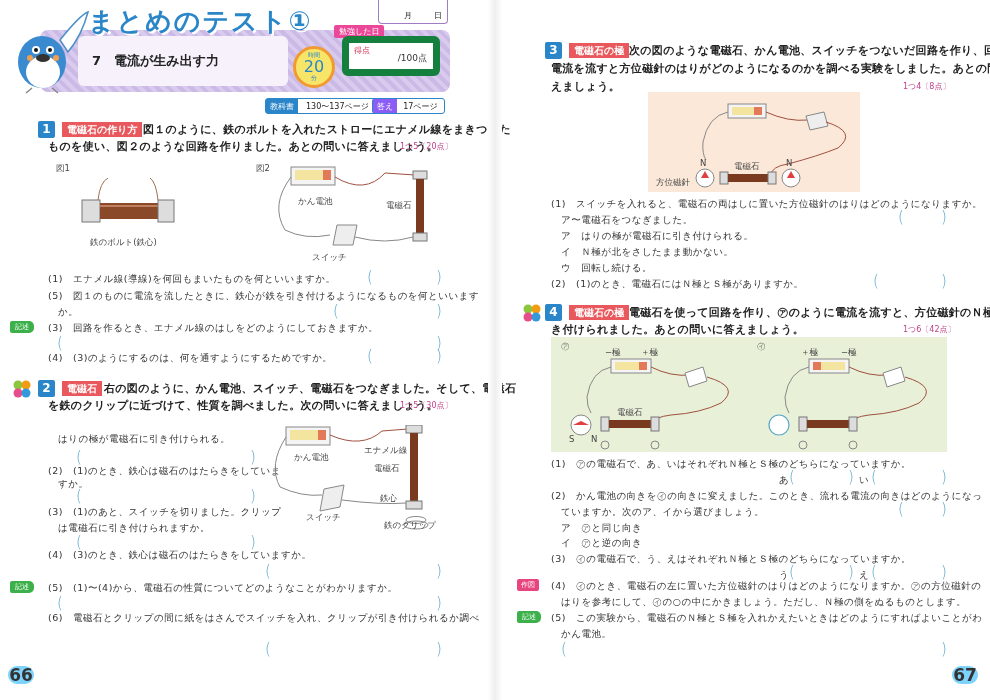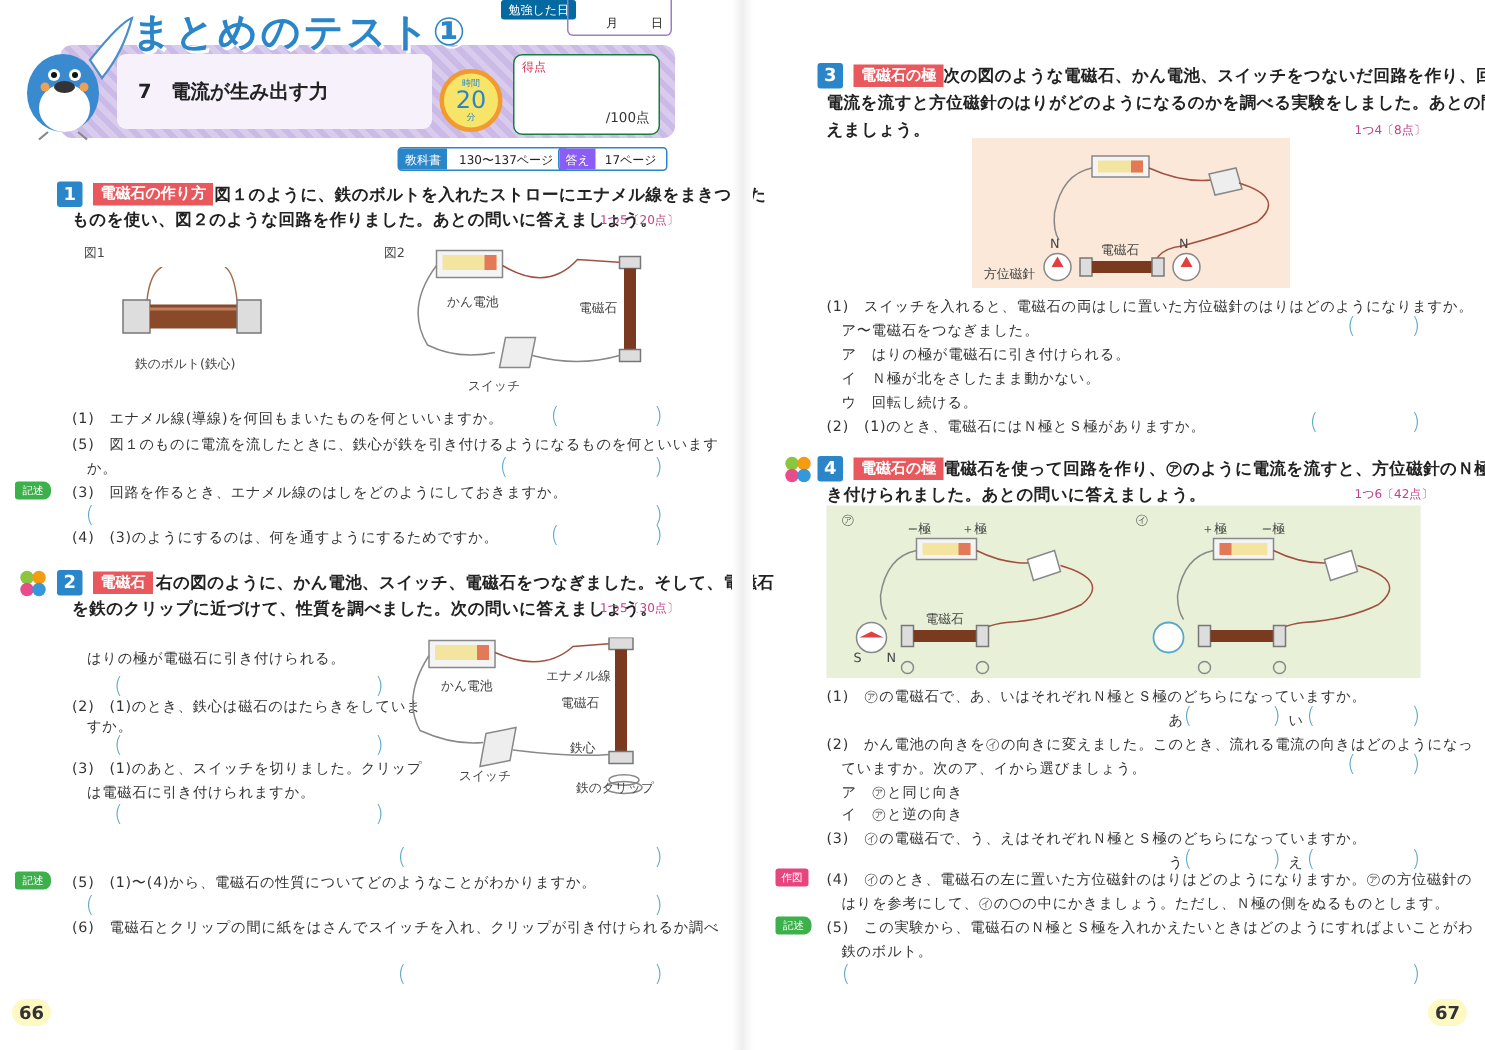--- a/index.html
+++ b/index.html
@@ -11,21 +11,21 @@
 .q{font-size:9.5px;color:#333;position:absolute;white-space:nowrap;letter-spacing:0.5px}
 .paren{position:absolute;color:#5aa7c8;font-size:15px;font-weight:300}
 .lead{font-size:11px;font-weight:bold;color:#222;position:absolute;white-space:nowrap;letter-spacing:0.3px}
 .num-badge{position:absolute;width:17px;height:17px;background:#2a86c8;color:#fff;font-weight:bold;font-size:12px;text-align:center;line-height:17px;border-radius:2px}
 .topic{position:absolute;background:#e8585c;color:#fff;font-size:10px;font-weight:bold;padding:1px 5px;height:15px;line-height:13px;white-space:nowrap}
 .pts{position:absolute;font-size:8px;color:#c0408a;white-space:nowrap}
 .tag-green{position:absolute;width:24px;height:12px;background:#3cb04a;color:#fff;font-size:7px;line-height:12px;text-align:center;border-radius:2px 5px 5px 2px}
 .tag-pink{position:absolute;width:22px;height:12px;background:#e6457d;color:#fff;font-size:7px;line-height:12px;text-align:center;border-radius:2px}
 .yoku{position:absolute;width:18px;height:18px}
 .fig-label{position:absolute;font-size:8.5px;color:#444;white-space:nowrap}
-.pagenum{position:absolute;bottom:16px;width:26px;height:18px;background:#fef9c3;border-radius:9px;font-size:12px;font-weight:bold;text-align:center;line-height:18px;color:#333}
+.pagenum{position:absolute;bottom:16px;width:26px;height:18px;background:#7dd3fc;border-radius:9px;font-size:17px;font-weight:bold;text-align:center;line-height:18px;color:#333}
 </style>
 </head>
 <body>
 
 <div class="page left">
 
   <div class="abs" style="left:40px;top:30px;width:410px;height:62px;background:repeating-linear-gradient(45deg,#d9cbee 0 4px,#cbb9e6 4px 8px);border-radius:8px"></div>
   <div class="abs" style="left:78px;top:36px;width:210px;height:50px;background:#f6f1fb;border-radius:6px"></div>
 
   <svg class="abs" style="left:10px;top:10px" width="80" height="85" viewBox="0 0 80 85">
@@ -38,32 +38,32 @@
       <circle cx="40" cy="40" r="2" fill="#111"></circle>
     <ellipse cx="33" cy="48" rx="7" ry="4" fill="#333"></ellipse>
     <circle cx="20" cy="48" r="3" fill="#f0a050"></circle>
       <circle cx="46" cy="48" r="3" fill="#f0a050"></circle>
     <path d="M22 78 l-6 5 M42 78 l6 5" stroke="#888" stroke-width="1.5"></path>
   </svg>
 
   <div class="abs" style="left:88px;top:4px;font-size:26px;font-weight:bold;color:#2a86c8;letter-spacing:2px;text-shadow:2px 2px 0 #fff,-1px -1px 0 #fff">まとめのテスト①</div>
   <div class="abs" style="left:92px;top:52px;font-size:13px;font-weight:bold;color:#222">7　電流が生み出す力</div>
 
-  <div class="abs" style="left:334px;top:0;background:#0369a1;color:#fff;font-size:8px;padding:1px 5px;border-radius:2px">勉強した日</div>
+  <div class="abs" style="left:334px;top:25px;background:#ec4899;color:#fff;font-size:8px;padding:1px 5px;border-radius:2px">勉強した日</div>
   <div class="abs" style="left:378px;top:-2px;width:70px;height:26px;border:1px solid #9f7cc6;border-top:none;border-radius:0 0 4px 4px"></div>
   <div class="abs" style="left:404px;top:10px;font-size:8px">月</div>
   <div class="abs" style="left:434px;top:10px;font-size:8px">日</div>
 
   <div class="abs" style="left:293px;top:46px;width:42px;height:42px;border-radius:50%;background:#f7e56a;border:3px solid #f09a30;text-align:center">
     <div style="font-size:6px;color:#2a86c8;margin-top:2px">時間</div>
     <div style="font-size:16px;font-weight:normal;color:#2a86c8;line-height:14px">20</div>
     <div style="font-size:6px;color:#2a86c8">分</div>
   </div>
 
-  <div class="abs" style="left:342px;top:36px;width:98px;height:54px;background:#fff;border:1px solid #15803d;border-radius:6px">
+  <div class="abs" style="left:342px;top:36px;width:98px;height:40px;background:#fff;border:7px solid #15803d;border-radius:6px">
     <div style="position:absolute;left:5px;top:2px;font-size:8px;color:#d03050">得点</div>
     <div style="position:absolute;right:6px;bottom:4px;font-size:9px;color:#333">/100点</div>
   </div>
 
   <div class="abs" style="left:265px;top:98px;height:16px;border:1px solid #2a86c8;border-radius:3px;display:flex;align-items:center;font-size:8px">
     <span style="background:#2a86c8;color:#fff;padding:2px 4px;height:100%">教科書</span>
     <span style="padding:0 8px">130〜137ページ</span>
   </div>
   <div class="abs" style="left:372px;top:98px;height:16px;border:1px solid #2a86c8;border-radius:3px;display:flex;align-items:center;font-size:8px">
     <span style="background:#8b5cf6;color:#fff;padding:2px 4px;height:100%">答え</span>
@@ -140,20 +140,21 @@
   <div class="q" style="left:48px;top:465px">(2)　(1)のとき、鉄心は磁石のはたらきをしていま</div>
   <div class="q" style="left:58px;top:478px">すか。</div>
   <div class="paren" style="left:76px;top:487px">(</div>
   <div class="paren" style="left:250px;top:487px">)</div>
 
   <div class="q" style="left:48px;top:506px">(3)　(1)のあと、スイッチを切りました。クリップ</div>
   <div class="q" style="left:58px;top:522px">は電磁石に引き付けられますか。</div>
   <div class="paren" style="left:76px;top:533px">(</div>
   <div class="paren" style="left:250px;top:533px">)</div>
 
+  <div class="q" style="left:48px;top:549px">(4)　(3)のとき、鉄心は磁石のはたらきをしていますか。</div>
   <div class="paren" style="left:265px;top:562px">(</div>
   <div class="paren" style="left:436px;top:562px">)</div>
 
   <div class="tag-green" style="left:10px;top:581px">記述</div>
   <div class="q" style="left:48px;top:582px">(5)　(1)〜(4)から、電磁石の性質についてどのようなことがわかりますか。</div>
   <div class="paren" style="left:57px;top:594px">(</div>
   <div class="paren" style="left:436px;top:594px">)</div>
 
   <div class="q" style="left:48px;top:612px">(6)　電磁石とクリップの間に紙をはさんでスイッチを入れ、クリップが引き付けられるか調べ</div>
   <div class="paren" style="left:265px;top:640px">(</div>
@@ -305,18 +306,18 @@
   <div class="q" style="left:364px;top:569px">え</div>
   <div class="paren" style="left:376px;top:563px">(</div>
   <div class="paren" style="left:446px;top:563px">)</div>
 
   <div class="tag-pink" style="left:22px;top:579px">作図</div>
   <div class="q" style="left:56px;top:580px">(4)　㋑のとき、電磁石の左に置いた方位磁針のはりはどのようになりますか。㋐の方位磁針の</div>
   <div class="q" style="left:66px;top:596px">はりを参考にして、㋑の○の中にかきましょう。ただし、Ｎ極の側をぬるものとします。</div>
 
   <div class="tag-green" style="left:22px;top:611px">記述</div>
   <div class="q" style="left:56px;top:612px">(5)　この実験から、電磁石のＮ極とＳ極を入れかえたいときはどのようにすればよいことがわ</div>
-  <div class="q" style="left:66px;top:628px">鉄のボルト。</div>
+  <div class="q" style="left:66px;top:628px">かん電池。</div>
   <div class="paren" style="left:66px;top:640px">(</div>
   <div class="paren" style="left:446px;top:640px">)</div>
 
   <div class="pagenum" style="left:457px">67</div>
 </div>
 
 </body></html>

